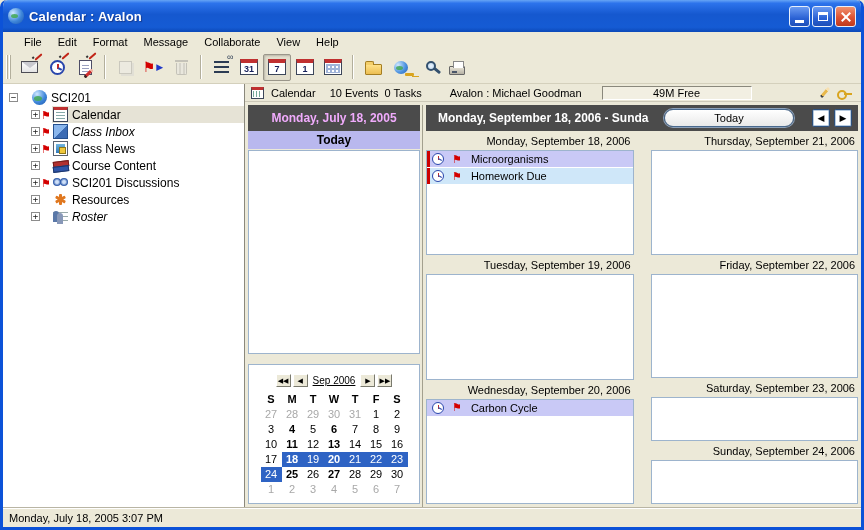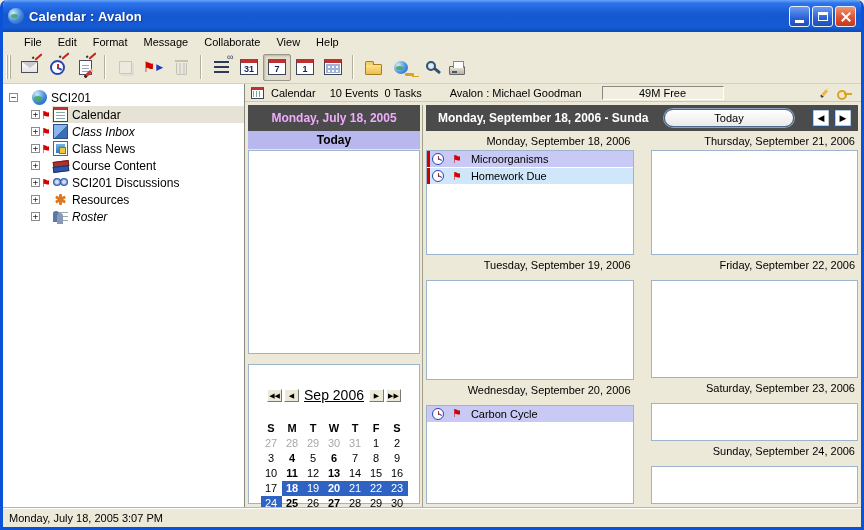--- a/index.html
+++ b/index.html
@@ -142,21 +142,21 @@
 
   
   .rightcol { flex:1; display:flex; flex-direction:column; min-width:0; }
   .infobar { height:18px; flex:0 0 18px; display:flex; align-items:center; font-size:11px;
     background:#ece9d8; border-bottom:1px solid #cdc9b8; padding:0 6px; }
   .infobar .seg { margin-right:14px; white-space:nowrap; }
   .minical-ic { width:13px; height:12px; background:#fff; border:1px solid #3c465a; border-top:3px solid #c03030;
     margin-right:7px; position:relative; }
   .minical-ic::after { content:""; position:absolute; inset:1px;
     background:repeating-linear-gradient(90deg,#7a9 0 1px,transparent 1px 3px); }
-  .freebox { width:122px; height:14px; background:#f2efe2; border:1px solid;
+  .freebox { width:150px; height:14px; background:#f2efe2; border:1px solid;
     border-color:#8a887c #fff #fff #8a887c; font-size:11px; text-align:center; line-height:12px; margin-left:6px; }
   .ibspacer { flex:1; }
   .ipencil { width:12px; height:3px; background:linear-gradient(90deg,#444 0 2px,#e8b84b 2px 9px,#f7e0b0 9px 12px);
     transform:rotate(-50deg); border-radius:1px; margin:0 6px; }
   .ikey { width:16px; height:10px; position:relative; margin-right:2px; }
   .ikey::before { content:""; position:absolute; left:0; top:2px; width:6px; height:6px;
     border:2px solid #d9a520; border-radius:50%; }
   .ikey::after { content:""; position:absolute; left:7px; top:5px; width:8px; height:2px;
     background:#d9a520; box-shadow:5px 2px 0 -1px #d9a520, 3px 2px 0 -1px #d9a520; }
 
@@ -168,21 +168,21 @@
   .darkhdr { height:26px; flex:0 0 26px; background:#4b4b4b; color:#f0abfc; font-size:12px; font-weight:bold;
     display:flex; align-items:center; justify-content:center; }
   .todaybar { height:18px; flex:0 0 18px; background:#b9b8ee; color:#000; font-size:12px; font-weight:bold;
     display:flex; align-items:center; justify-content:center; }
   .daybody { flex:1; background:#fff; border:1px solid #9db4cd; margin-top:1px; }
   .minipanel { height:140px; flex:0 0 140px; background:#fff; border:1px solid #9db4cd; margin-top:10px;
     display:flex; flex-direction:column; align-items:center; padding-top:6px; }
   .mininav { display:flex; align-items:center; margin-bottom:2px; }
   .navbtn { height:13px; min-width:15px; background:#ece9d8; border:1px solid; border-color:#fff #7a7a6e #7a7a6e #fff;
     font-size:7px; line-height:11px; text-align:center; color:#000; margin:0 1px; padding:0 1px; }
-  .monthlbl { font-size:14px; text-decoration:underline; margin:16px 4px; color:#000; }
+  .monthlbl { font-size:10px; text-decoration:underline; margin:4px 4px; color:#000; }
   .minitable { display:grid; grid-template-columns:repeat(7,21px); }
   .mc { height:15px; font-size:11px; text-align:center; line-height:15px; color:#000; }
   .mc.hdr { font-weight:bold; }
   .mc.muted { color:#a8a8a8; }
   .mc.sel { background:#2e63c4; color:#fff; }
   .mc.bold { font-weight:bold; }
 
   
   .weekpanel { flex:1; display:flex; flex-direction:column; padding:0 3px 3px 3px; min-width:0; min-height:0; }
   .weekhdr { height:26px; flex:0 0 26px; background:#4b4b4b; display:flex; align-items:center; padding:0 6px 0 12px; }
@@ -192,21 +192,21 @@
     background:linear-gradient(#ffffff,#e9e9e9); font-size:11px; color:#000;
     display:flex; align-items:center; justify-content:center; margin-right:14px;
     box-shadow:0 0 0 1px #8ca0b8; }
   .navarrow { width:18px; height:18px; background:#fff; border:1px solid #2c4f7c; border-radius:2px;
     display:flex; align-items:center; justify-content:center; font-size:9px; color:#000; margin-left:4px;
     box-shadow:inset 0 0 0 1px #b8cce0; }
   .weekgrid { flex:1; display:flex; margin-top:2px; min-height:0; }
   .wcol { flex:1; display:flex; flex-direction:column; min-width:0;text-align:right; }
   .wcol + .wcol { margin-left:17px; }
   .wcell { display:flex; flex-direction:column; min-height:0; }
-  .wcell + .wcell { margin-top:2px;gap:6px; }
+  .wcell + .wcell { margin-top:2px; }
   .wchdr { height:17px; flex:0 0 17px; font-size:11px; color:#000; padding:2px 3px 0 3px; white-space:nowrap; overflow:hidden; }
   .wcbody { flex:1; background:#fff; border:1px solid #9db4cd; overflow:hidden; }
   .event { height:16px; display:flex; align-items:center; font-size:11px; color:#000;
     margin-bottom:1px; padding-left:5px; }
   .event.lavender { background:#c9c9f6; }
   .event.blue { background:#cfe7f9; }
   .event.hasbar { border-left:3px solid #cc0000; padding-left:2px; }
   .evclock { width:12px; height:12px; border:1px solid #2946ac; border-radius:50%; background:#fff;
     position:relative; flex:0 0 12px; margin-right:8px; }
   .evclock::before { content:""; position:absolute; left:5px; top:2px; width:1px; height:4px; background:#c02a2a; }

